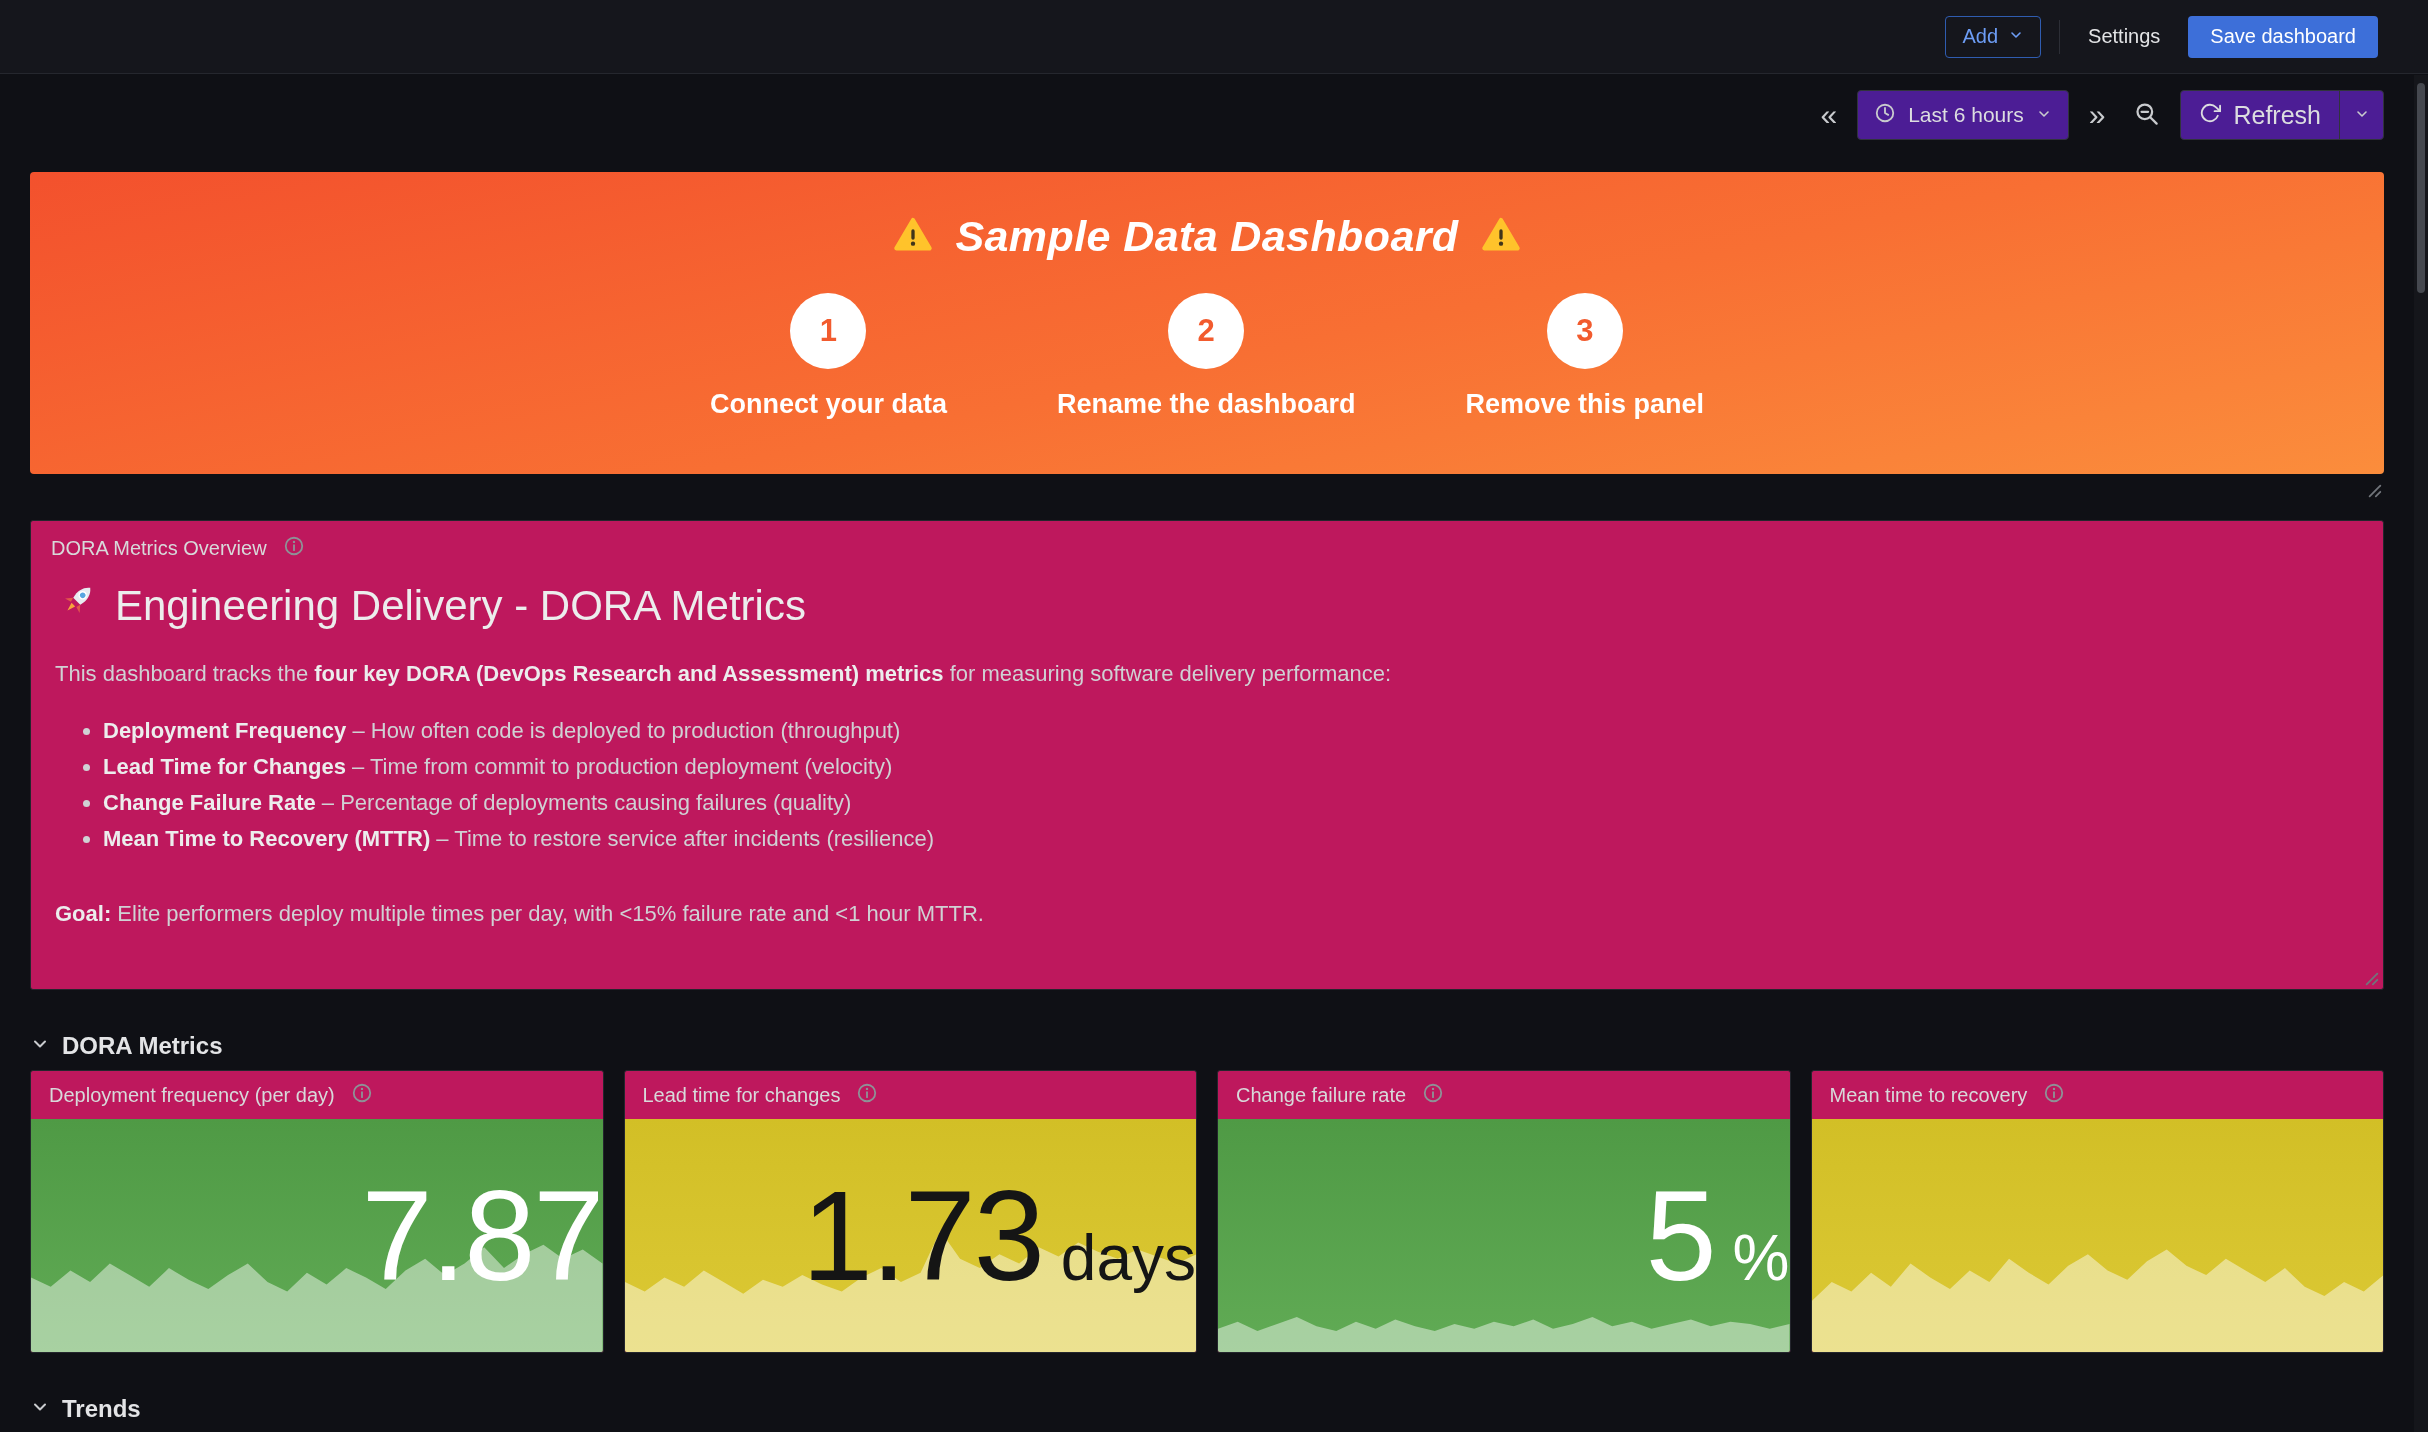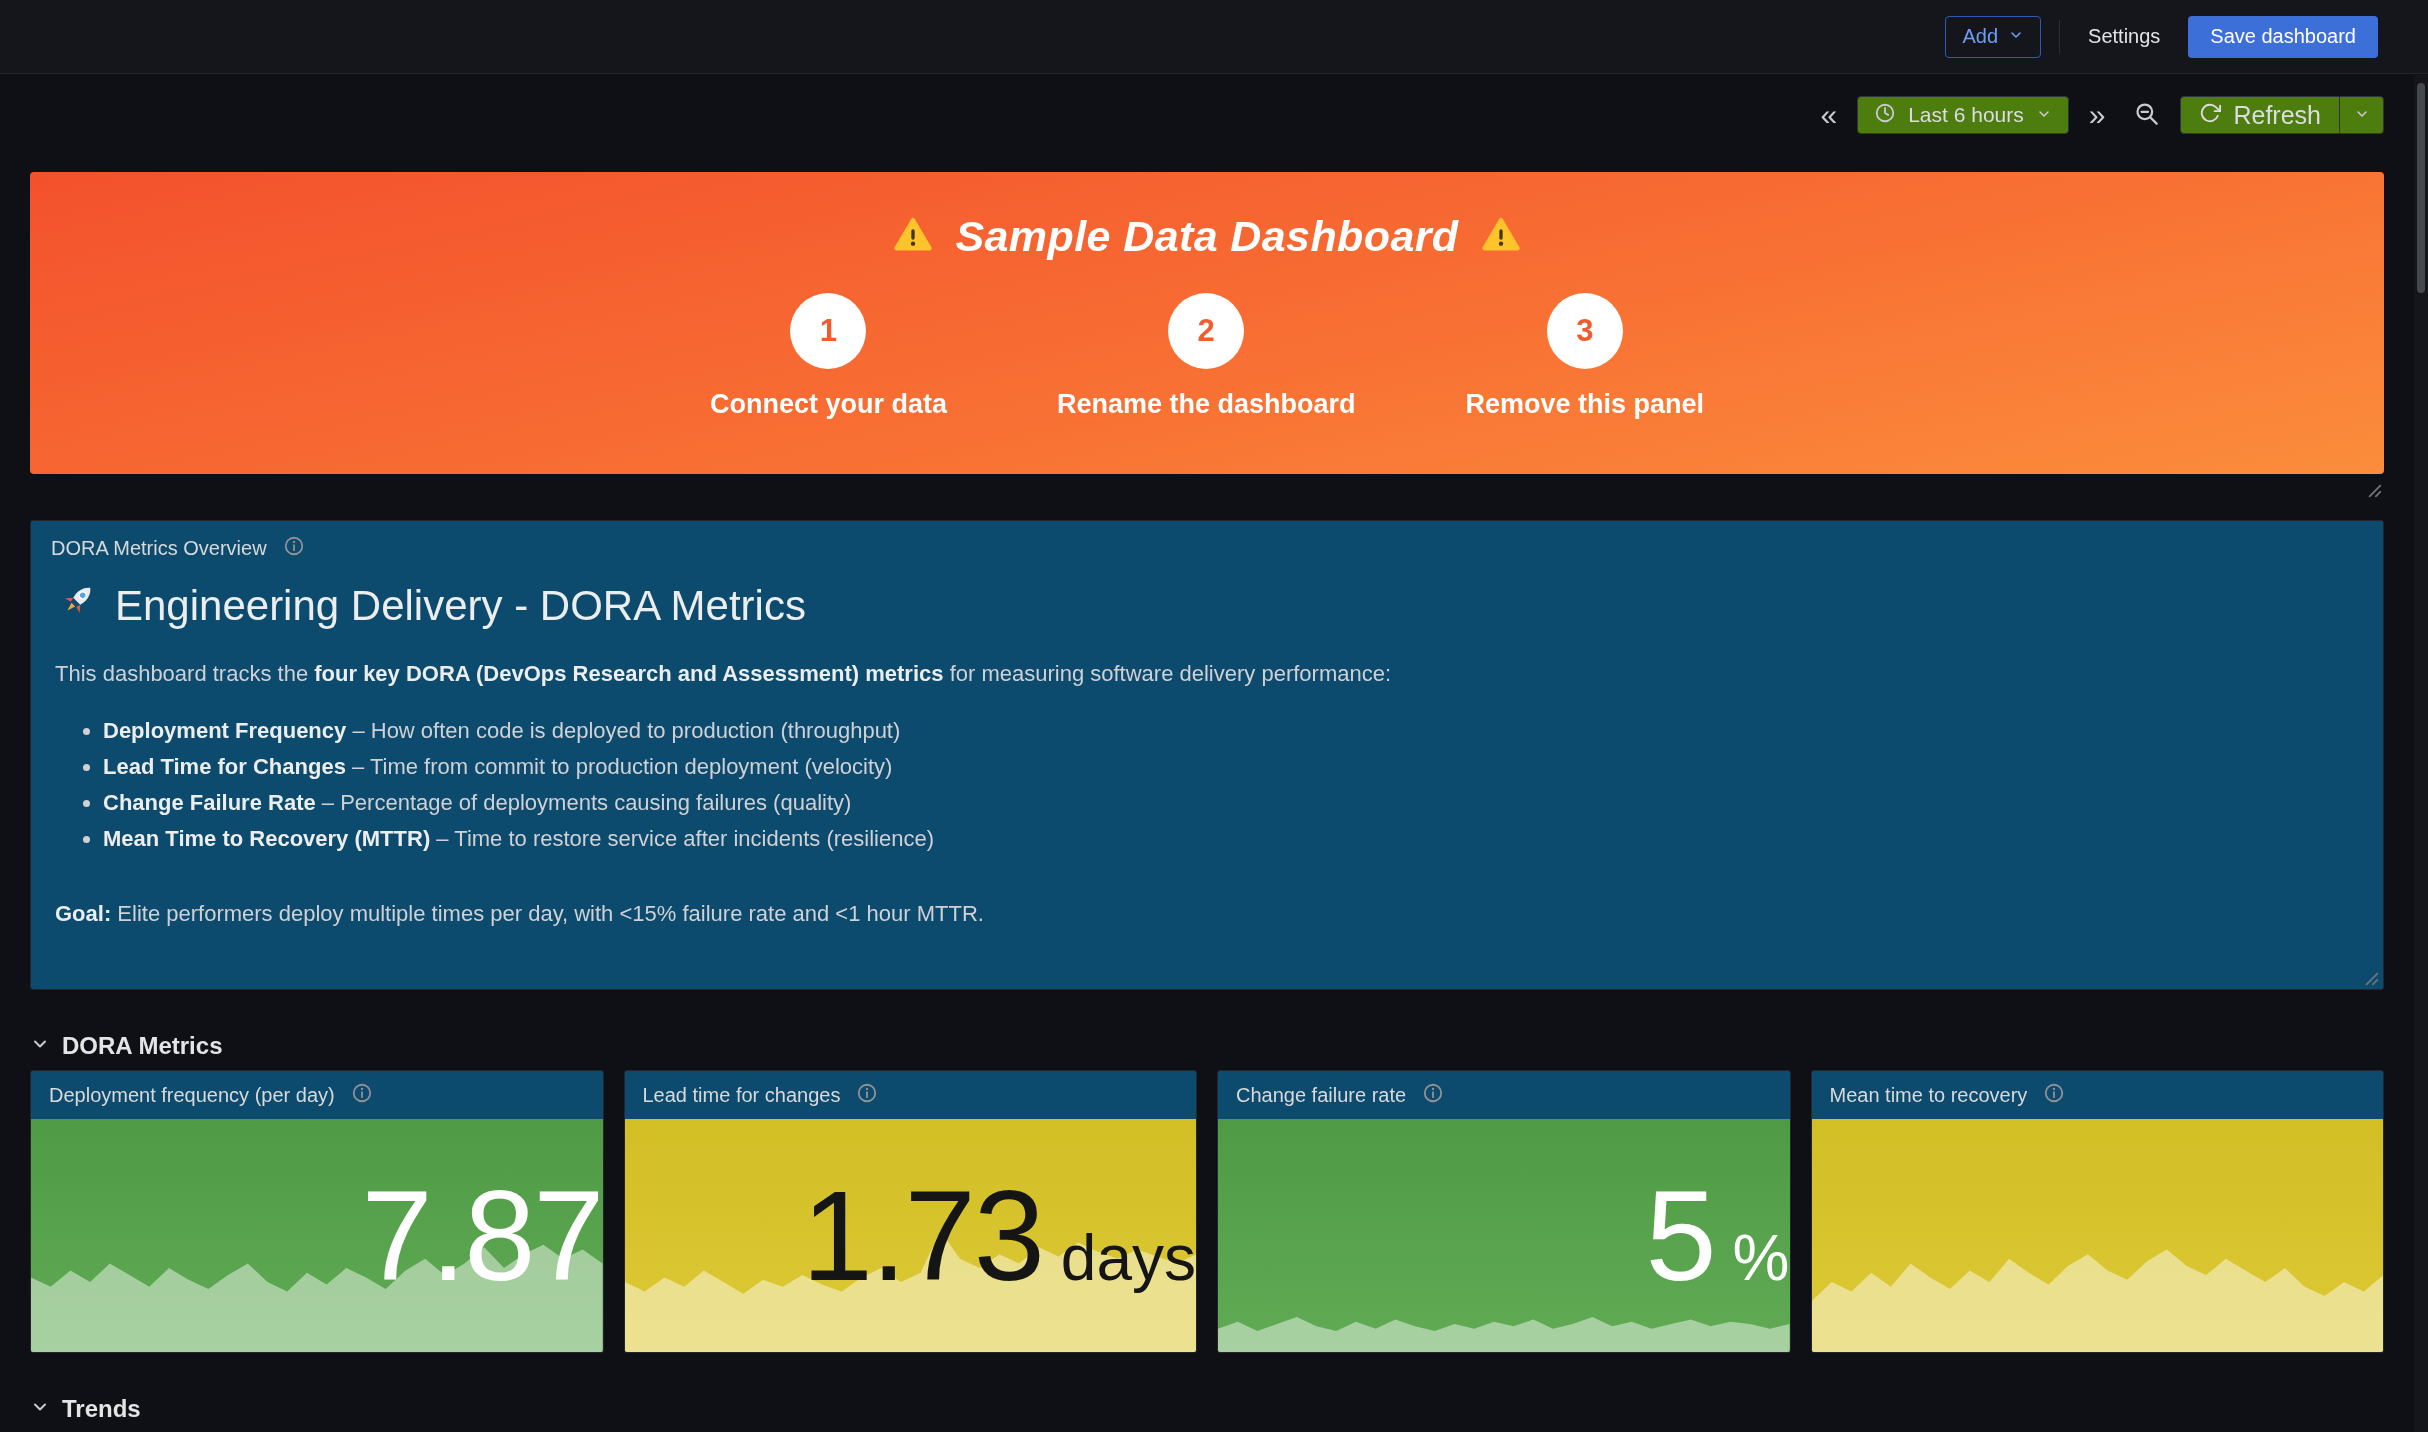--- a/index.html
+++ b/index.html
@@ -40,22 +40,22 @@
     display: flex; justify-content: flex-end; align-items: center;
     gap: 12px; margin-top: 16px; height: 50px;
   }
   .icon-btn {
     background: none; border: none; color: #c9cbce;
     display: flex; align-items: center; justify-content: center;
     height: 50px; padding: 0 8px; cursor: pointer; font-family: inherit;
   }
   .chev-glyph { font-size: 30px; line-height: 1; color: #c9cbce; }
   .tb-group {
-    display: flex; align-items: flex-start; height: 38px;
-    border: 1px solid #31343c; border-radius: 4px; background: #4d7c0f;
+    display: flex; align-items: flex-start; height: 50px;
+    border: 1px solid #31343c; border-radius: 4px; background: #4c1d95;
   }
   .time-picker {
     padding: 0 16px; gap: 12px; font-size: 21px; color: #dcdde0;
     display: flex; align-items: center; cursor: pointer; height: 100%;
     background: none; border: none; font-family: inherit;
   }
   .refresh-main {
     display: flex; align-items: center; gap: 12px; padding: 0 18px;
     font-size: 25px; color: #dcdde0; background: none; border: none;
     height: 100%; cursor: pointer; font-family: inherit;
@@ -78,21 +78,21 @@
   .steps { display: flex; gap: 110px; margin-top: 32px; }
   .step { display: flex; flex-direction: column; align-items: center; }
   .step-circle {
     width: 76px; height: 76px; border-radius: 50%; background: #fff;
     color: #f25b2e; font-size: 31px; font-weight: 700;
     display: flex; align-items: center; justify-content: center;
   }
   .step-label { margin-top: 20px; font-size: 27px; font-weight: 600; color: #fff; }
 
   
-  .panel { position: relative; border: 1px solid #24262d; border-radius: 3px; background: #0c4a6e; }
+  .panel { position: relative; border: 1px solid #24262d; border-radius: 3px; background: #be185d; }
   .overview { margin-top: 46px; height: 470px; overflow: hidden; }
   .panel-header { display: flex; align-items: center; gap: 16px; padding: 14px 20px 4px; }
   .panel-title { font-size: 20px; font-weight: 500; color: #d8d9da; cursor: pointer; }
   .overview-body { padding: 0 24px; }
   .md-h1 {
     display: flex; align-items: center; gap: 16px;
     font-size: 42px; font-weight: 500; color: #eceded; margin: 14px 0 24px;
   }
   .md-p { font-size: 22px; color: #d0d1d4; margin: 0 0 14px; line-height: 34px; }
   .md-p b, .md-list b { color: #eceded; font-weight: 700; }

